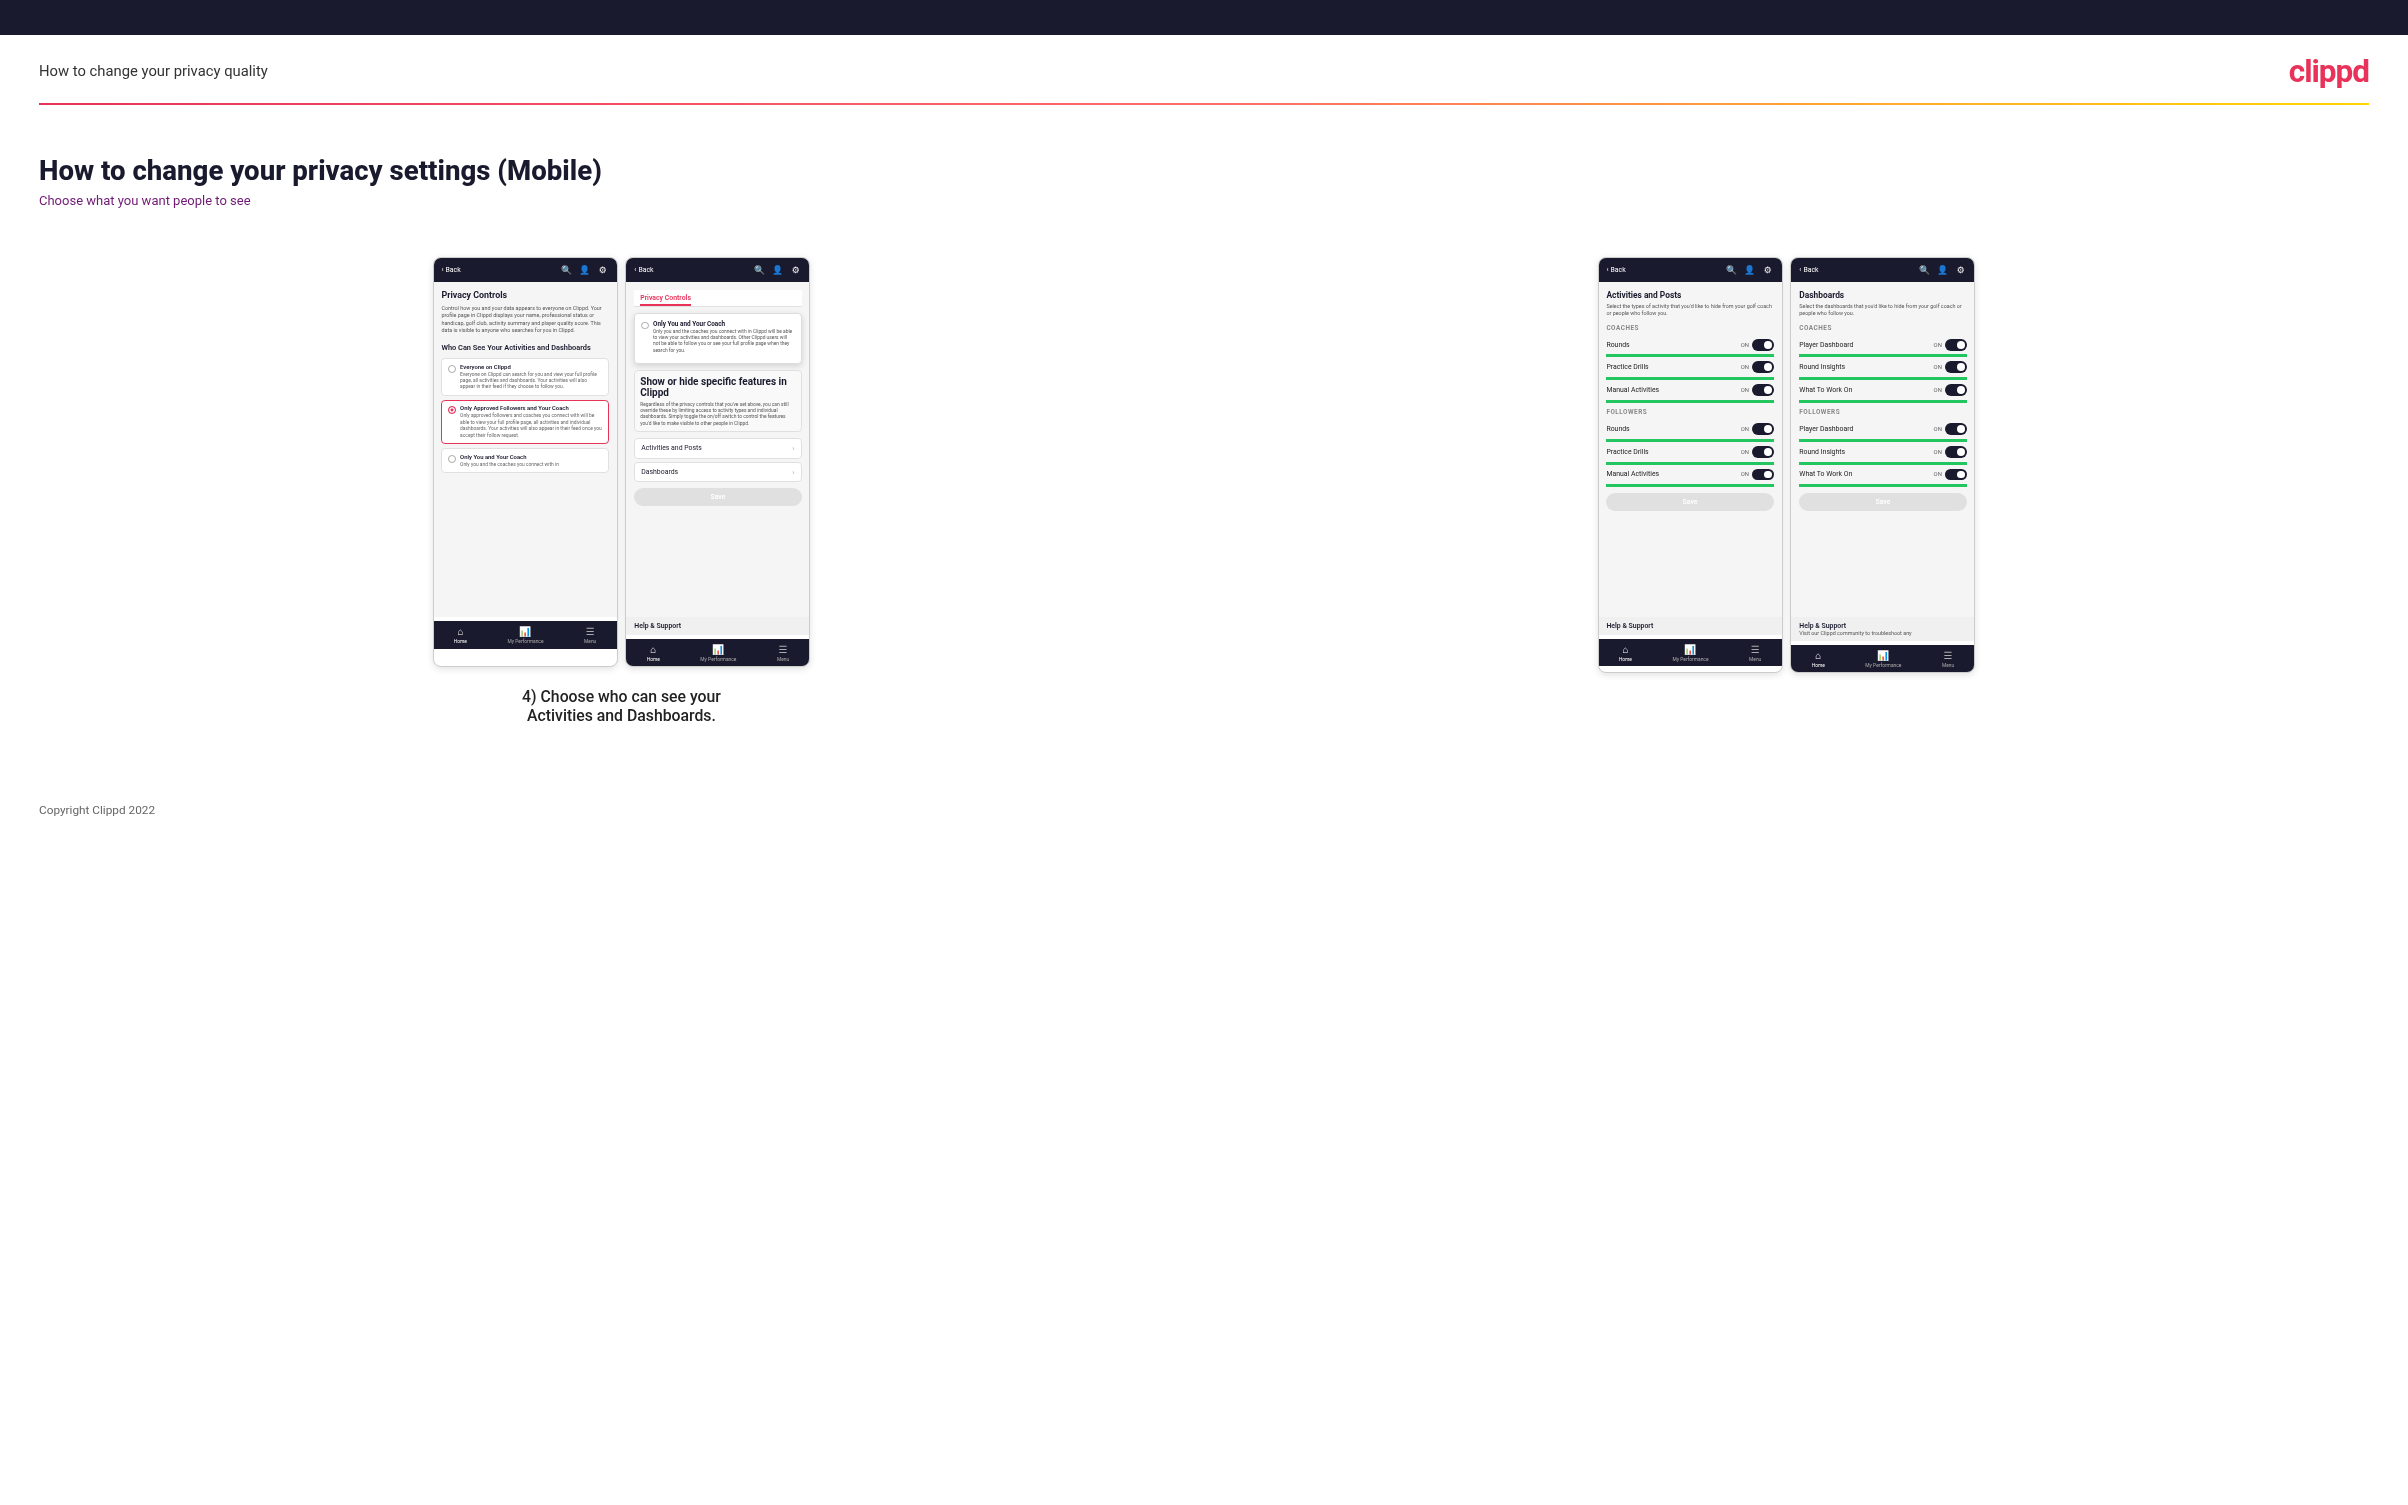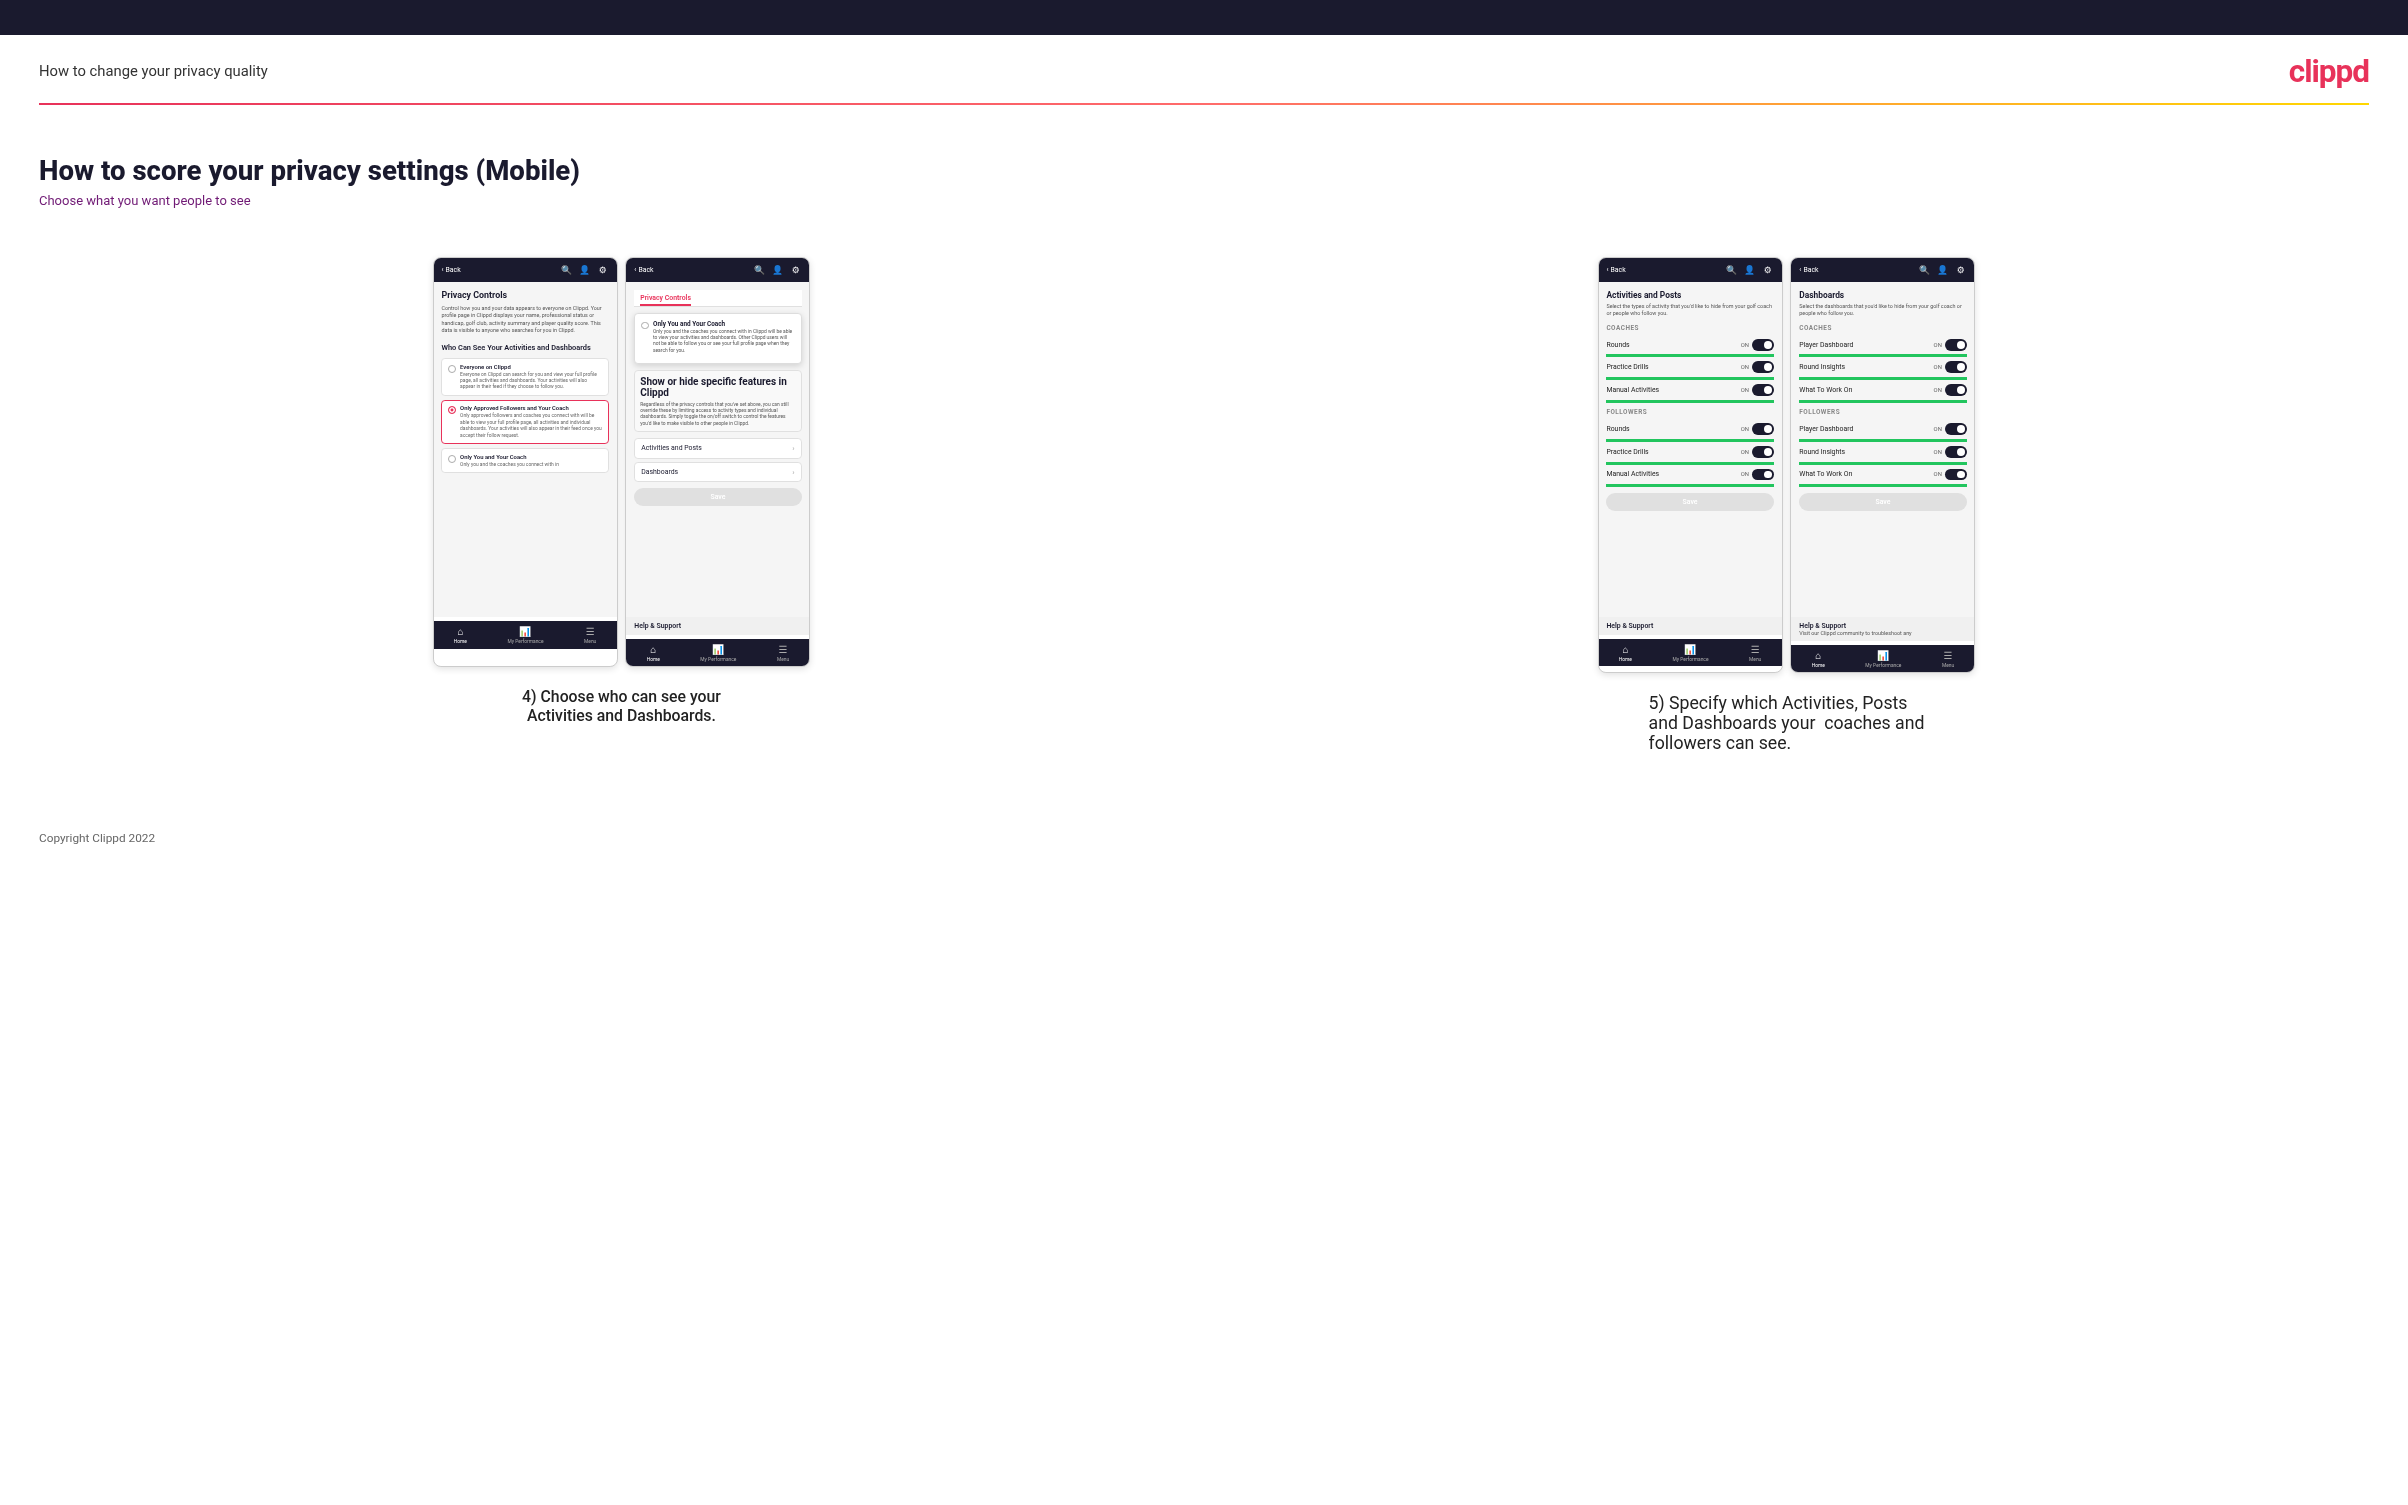--- a/index.html
+++ b/index.html
@@ -403,21 +403,21 @@
 
 <div class="top-bar"></div>
 
 <div class="header">
   <span class="header-title">How to change your privacy quality</span>
   <span class="logo">clippd</span>
 </div>
 <div class="divider"></div>
 
 <div class="main">
-  <h1 class="page-heading">How to score your privacy settings (Mobile)</h1>
+  <h1 class="page-heading">How to change your privacy settings (Mobile)</h1>
   <p class="page-subheading">Choose what you want people to see</p>
 
   <div class="mockup-row">
 
     <div class="mockup-group">
       <div class="mockup-phones">
 
         <div class="phone">
           <div class="phone-header">
             <div class="phone-header-back">
@@ -702,22 +702,19 @@
               <span>My Performance</span>
             </div>
             <div class="bottom-nav-item">
               <span class="bottom-nav-icon">☰</span>
               <span>Menu</span>
             </div>
           </div>
         </div>
       </div>
 
-      <div class="caption-large">
-        5) Specify which Activities, Posts<br>and Dashboards your &nbsp;coaches and<br>followers can see.
-      </div>
     </div>
 
   </div>
 </div>
 
 <div class="copyright">Copyright Clippd 2022</div>
 
 
 </body></html>

